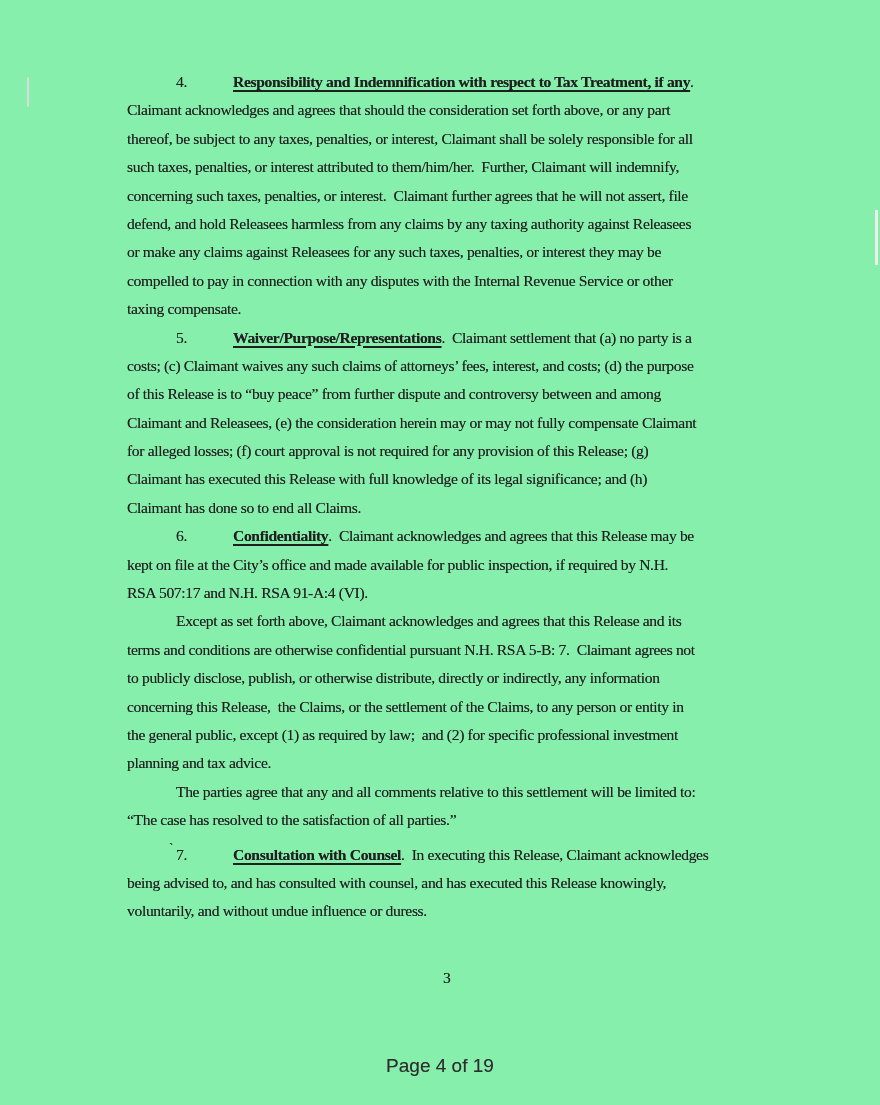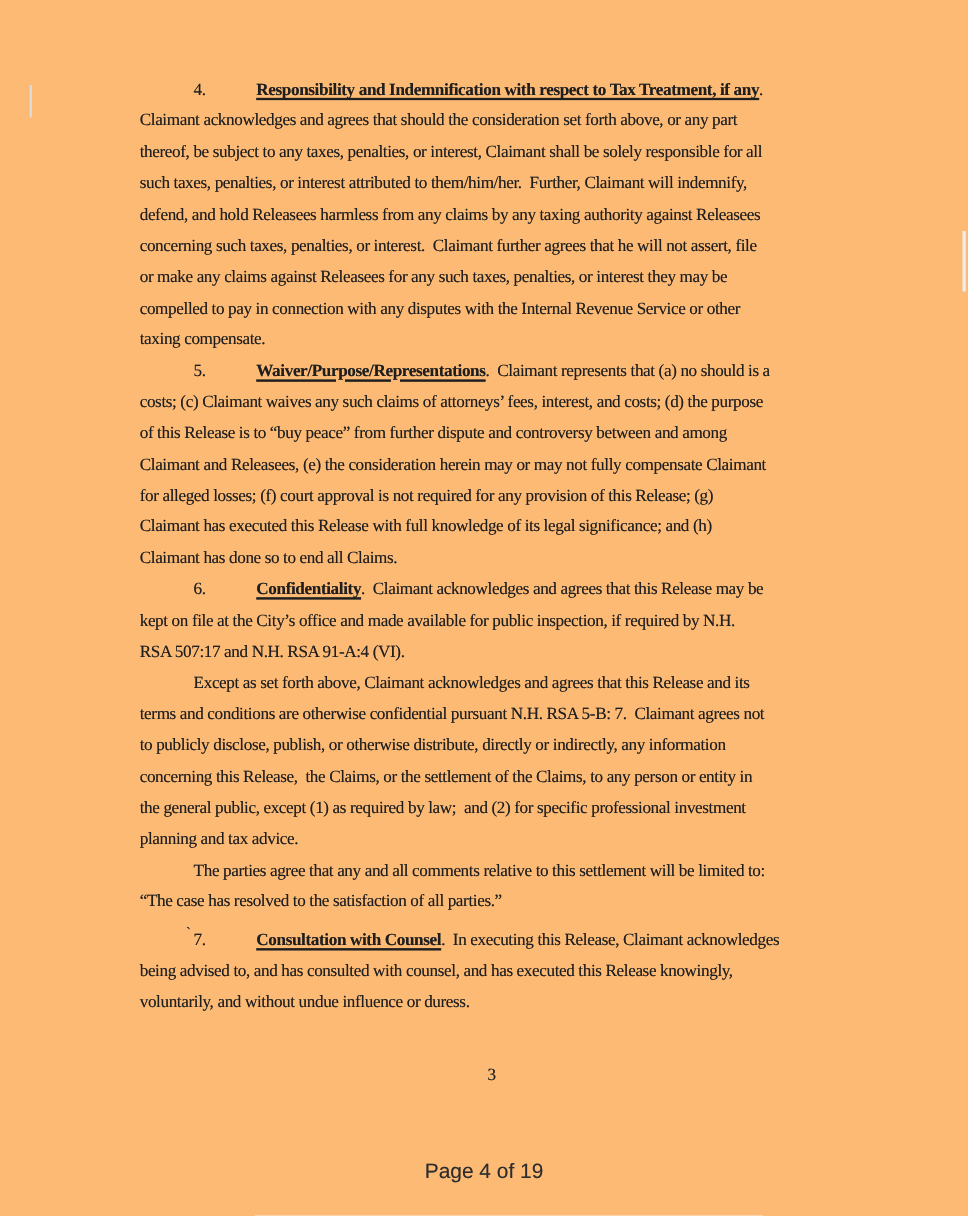--- a/index.html
+++ b/index.html
@@ -4,21 +4,21 @@
 <style>
   html, body { margin: 0; padding: 0; background: #ffffff; }
   body {
     width: 880px; height: 1105px;
     position: relative;
     overflow: hidden;
     font-family: "Liberation Serif", serif;
   }
   .page {
     position: absolute; inset: 0;
-    background: #fdba74;
+    background: #86efac;
   }
   .doc {
     position: absolute;
     left: 127px; top: 68px;
     width: 640px;
     color: #1f1f1f;
     font-size: 15.6px;
     letter-spacing: -0.35px;
     text-shadow: 0 0 0.6px rgba(45,45,45,0.65);
   }
@@ -88,28 +88,28 @@
 
 <div class="page">
   <div class="artifact-left"></div>
   <div class="artifact-right"></div>
   <div class="doc">
       <div class="para">
         <div class="line first-line"><span class="para-number">4.</span><span class="para-heading">Responsibility and Indemnification with respect to Tax Treatment, if any</span><span class="para-body-start">.</span></div>
         <div class="line">Claimant acknowledges and agrees that should the consideration set forth above, or any part</div>
         <div class="line">thereof, be subject to any taxes, penalties, or interest, Claimant shall be solely responsible for all</div>
         <div class="line">such taxes, penalties, or interest attributed to them/him/her.  Further, Claimant will indemnify,</div>
+        <div class="line">concerning such taxes, penalties, or interest.  Claimant further agrees that he will not assert, file</div>
         <div class="line">defend, and hold Releasees harmless from any claims by any taxing authority against Releasees</div>
-        <div class="line">concerning such taxes, penalties, or interest.  Claimant further agrees that he will not assert, file</div>
         <div class="line">or make any claims against Releasees for any such taxes, penalties, or interest they may be</div>
         <div class="line">compelled to pay in connection with any disputes with the Internal Revenue Service or other</div>
         <div class="line">taxing compensate.</div>
       </div>
       <div class="para">
-        <div class="line first-line"><span class="para-number">5.</span><span class="para-heading">Waiver/Purpose/Representations</span><span class="para-body-start">.  Claimant represents that (a) no should is a</span></div>
+        <div class="line first-line"><span class="para-number">5.</span><span class="para-heading">Waiver/Purpose/Representations</span><span class="para-body-start">.  Claimant settlement that (a) no party is a</span></div>
         <div class="line">costs; (c) Claimant waives any such claims of attorneys’ fees, interest, and costs; (d) the purpose</div>
         <div class="line">of this Release is to “buy peace” from further dispute and controversy between and among</div>
         <div class="line">Claimant and Releasees, (e) the consideration herein may or may not fully compensate Claimant</div>
         <div class="line">for alleged losses; (f) court approval is not required for any provision of this Release; (g)</div>
         <div class="line">Claimant has executed this Release with full knowledge of its legal significance; and (h)</div>
         <div class="line">Claimant has done so to end all Claims.</div>
       </div>
       <div class="para">
         <div class="line first-line"><span class="para-number">6.</span><span class="para-heading">Confidentiality</span><span class="para-body-start">.  Claimant acknowledges and agrees that this Release may be</span></div>
         <div class="line">kept on file at the City’s office and made available for public inspection, if required by N.H.</div>

